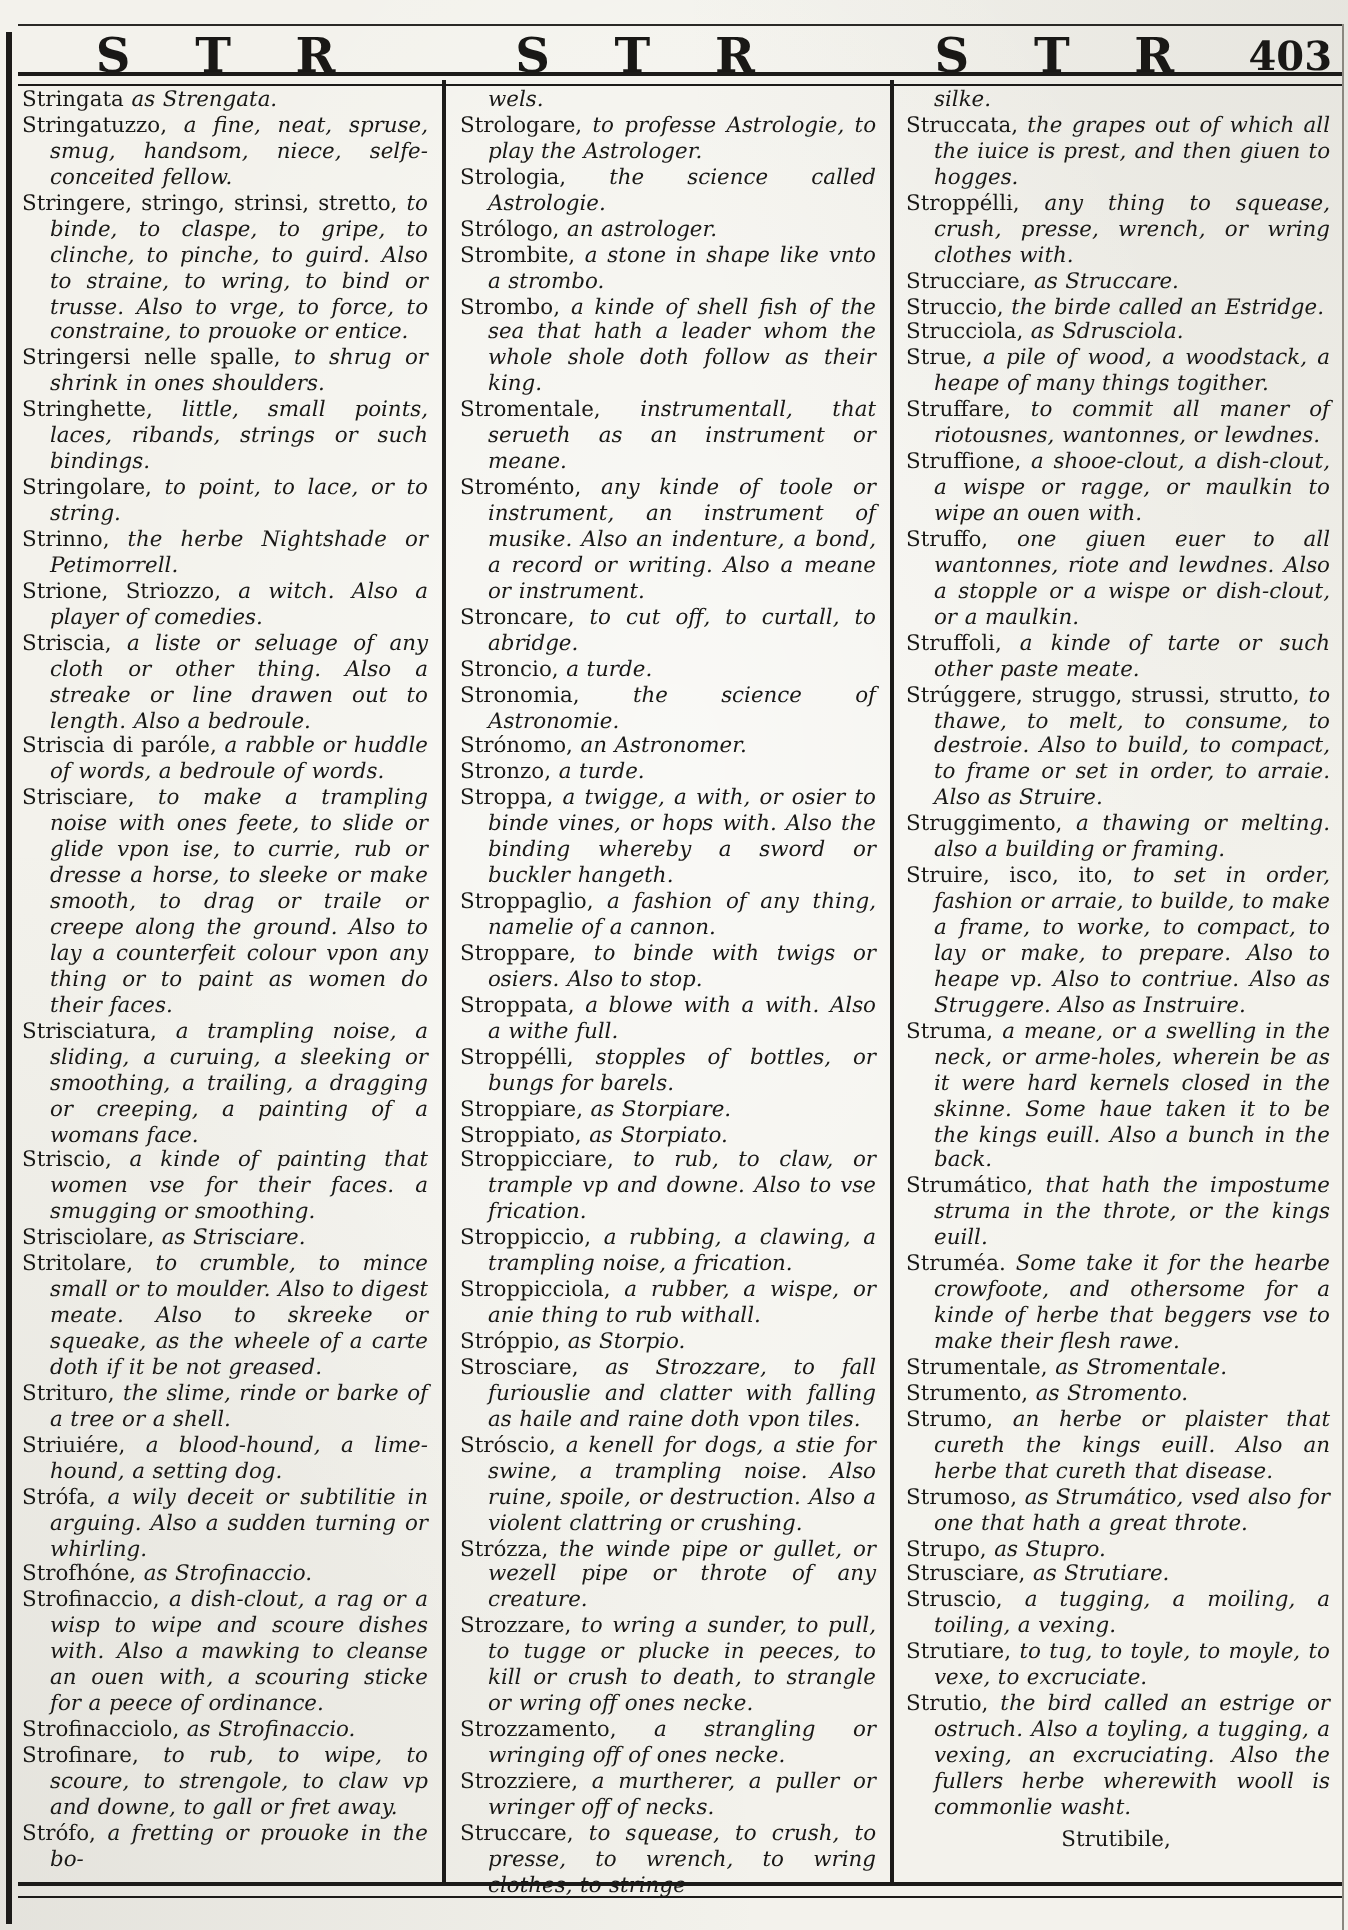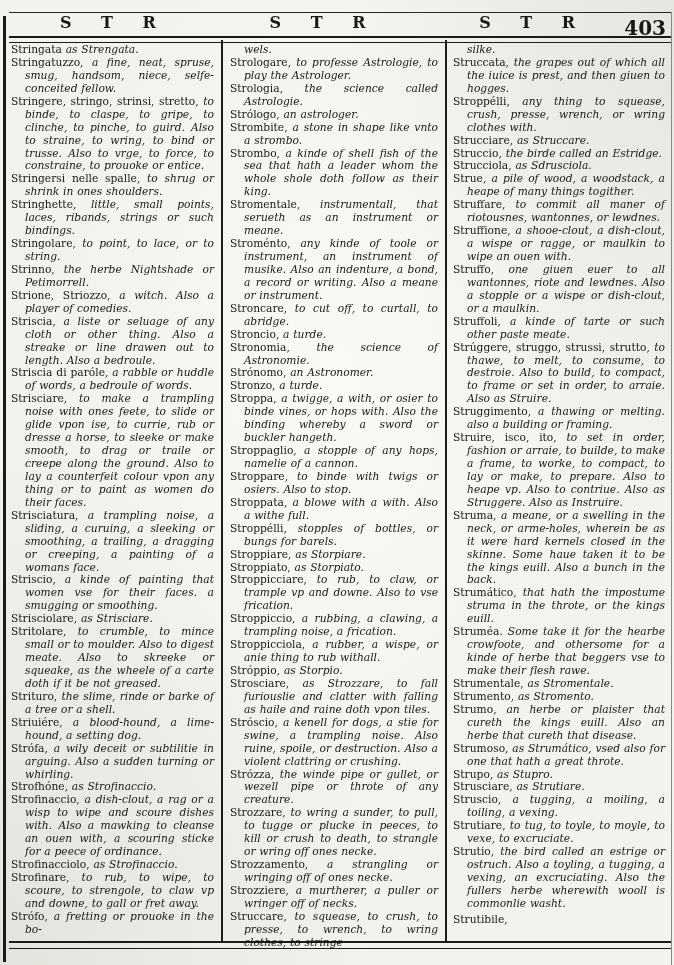--- a/index.html
+++ b/index.html
@@ -19,34 +19,34 @@
   .head-rule{position:absolute;left:9px;right:3px;top:36px;height:4px;
     border-top:2px solid #1c1b19;border-bottom:1px solid #1c1b19;}
   .bottom-rule{position:absolute;left:9px;right:3px;top:941px;height:5px;
     border-top:2px solid #1c1b19;border-bottom:1px solid #1c1b19;}
   .right-edge{position:absolute;right:2px;top:12px;bottom:0;width:1px;background:#8a877f;}
   .colsep{position:absolute;top:40px;height:901px;width:2px;background:#1c1b19;}
   .sep-1{left:221px;}
   .sep-2{left:445px;}
   
   .running-heads{position:absolute;top:13px;left:9px;right:36px;height:23px;display:flex;}
-  .rh{flex:1;text-align:center;font-weight:bold;font-size:16px;letter-spacing:12px;
+  .rh{flex:1;text-align:center;font-weight:bold;font-size:24px;letter-spacing:12px;
       font-family:"DejaVu Serif",serif;}
   .page-number{position:absolute;top:16px;right:8px;font-size:20px;font-weight:bold;}
   
   .col{position:absolute;top:44px;font-size:10.7px;line-height:1.21;
        text-align:justify;text-justify:inter-word;}
   .col-1{left:11px;width:203px;}
   .col-2{left:230px;width:208px;}
   .col-3{left:453px;width:212px;}
   .entry{margin:0;padding-left:14px;text-indent:-14px;font-style:italic;
          word-spacing:.4px;}
   .entry .head{font-style:normal;}
   .entry.cont{text-indent:0;padding-left:14px;}
-  .catchword{margin:3px 2px 0 0;text-align:left;font-style:normal;font-size:10.7px;}
+  .catchword{margin:3px 2px 0 0;text-align:center;font-style:normal;font-size:10.7px;}
 </style>
 </head>
 <body>
 
 <div class="page">
 
   <div class="spine"></div>
   <div class="top-rule"></div>
 
   <div class="running-heads">
@@ -95,21 +95,21 @@
       <p class="entry"><span class="head">Strombite,</span><span class="tail"> a stone in shape like vnto a strombo.</span></p>
       <p class="entry"><span class="head">Strombo,</span><span class="tail"> a kinde of shell fish of the sea that hath a leader whom the whole shole doth follow as their king.</span></p>
       <p class="entry"><span class="head">Stromentale,</span><span class="tail"> instrumentall, that serueth as an instrument or meane.</span></p>
       <p class="entry"><span class="head">Stroménto,</span><span class="tail"> any kinde of toole or instrument, an instrument of musike. Also an indenture, a bond, a record or writing. Also a meane or instrument.</span></p>
       <p class="entry"><span class="head">Stroncare,</span><span class="tail"> to cut off, to curtall, to abridge.</span></p>
       <p class="entry"><span class="head">Stroncio,</span><span class="tail"> a turde.</span></p>
       <p class="entry"><span class="head">Stronomia,</span><span class="tail"> the science of Astronomie.</span></p>
       <p class="entry"><span class="head">Strónomo,</span><span class="tail"> an Astronomer.</span></p>
       <p class="entry"><span class="head">Stronzo,</span><span class="tail"> a turde.</span></p>
       <p class="entry"><span class="head">Stroppa,</span><span class="tail"> a twigge, a with, or osier to binde vines, or hops with. Also the binding whereby a sword or buckler hangeth.</span></p>
-      <p class="entry"><span class="head">Stroppaglio,</span><span class="tail"> a stopple of any hops, namelie of a cannon.</span></p>
+      <p class="entry"><span class="head">Stroppaglio,</span><span class="tail"> a fashion of any thing, namelie of a cannon.</span></p>
       <p class="entry"><span class="head">Stroppare,</span><span class="tail"> to binde with twigs or osiers. Also to stop.</span></p>
       <p class="entry"><span class="head">Stroppata,</span><span class="tail"> a blowe with a with. Also a withe full.</span></p>
       <p class="entry"><span class="head">Stroppélli,</span><span class="tail"> stopples of bottles, or bungs for barels.</span></p>
       <p class="entry"><span class="head">Stroppiare,</span><span class="tail"> as Storpiare.</span></p>
       <p class="entry"><span class="head">Stroppiato,</span><span class="tail"> as Storpiato.</span></p>
       <p class="entry"><span class="head">Stroppicciare,</span><span class="tail"> to rub, to claw, or trample vp and downe. Also to vse frication.</span></p>
       <p class="entry"><span class="head">Stroppiccio,</span><span class="tail"> a rubbing, a clawing, a trampling noise, a frication.</span></p>
       <p class="entry"><span class="head">Stroppicciola,</span><span class="tail"> a rubber, a wispe, or anie thing to rub withall.</span></p>
       <p class="entry"><span class="head">Stróppio,</span><span class="tail"> as Storpio.</span></p>
       <p class="entry"><span class="head">Strosciare,</span><span class="tail"> as Strozzare, to fall furiouslie and clatter with falling as haile and raine doth vpon tiles.</span></p>

